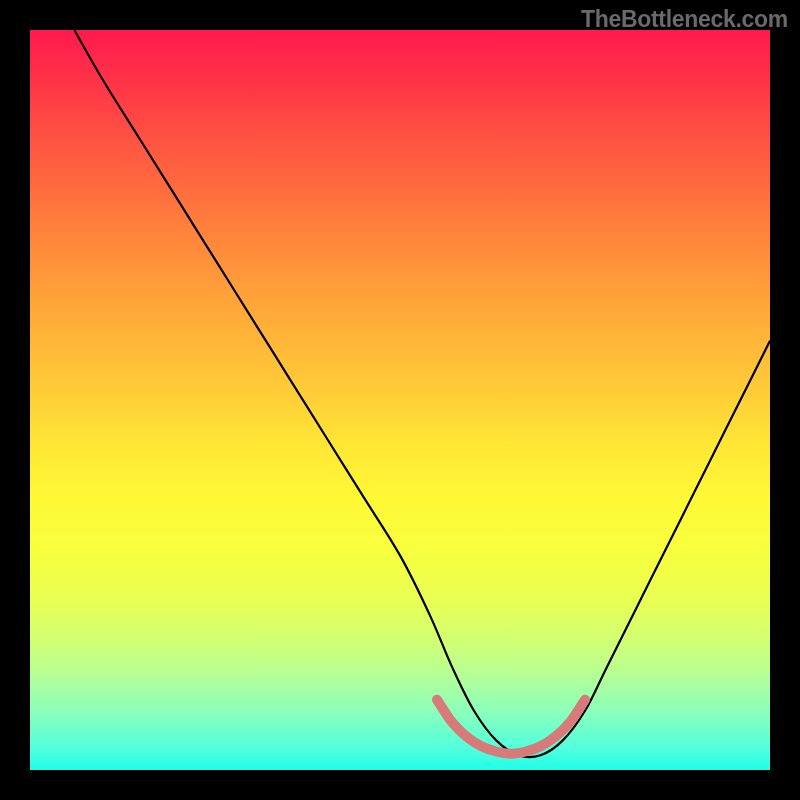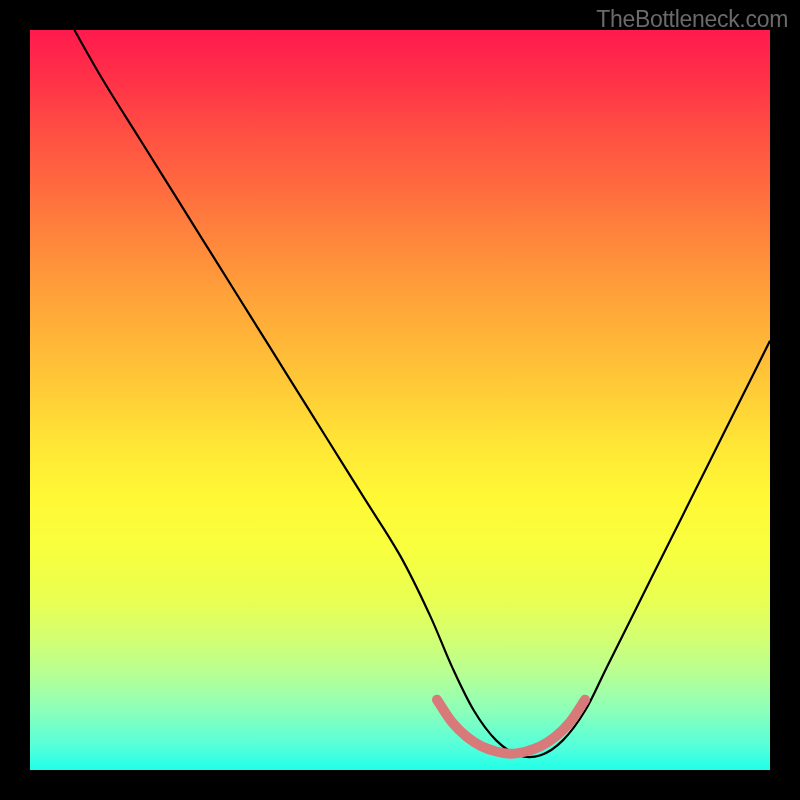--- a/index.html
+++ b/index.html
@@ -10,21 +10,21 @@
     background: #000;
     position: relative;
     font-family: Arial, sans-serif;
   }
   .watermark {
     position: absolute;
     top: 6px;
     right: 12px;
     font-size: 23px;
     color: #6a6a6a;
-    font-weight: normal;
+    font-weight: bold;
     z-index: 10;
     letter-spacing: -0.3px;
     text-align: center;
   }
   .plot-area {
     position: absolute;
     left: 30px;
     top: 30px;
     width: 740px;
     height: 740px;

